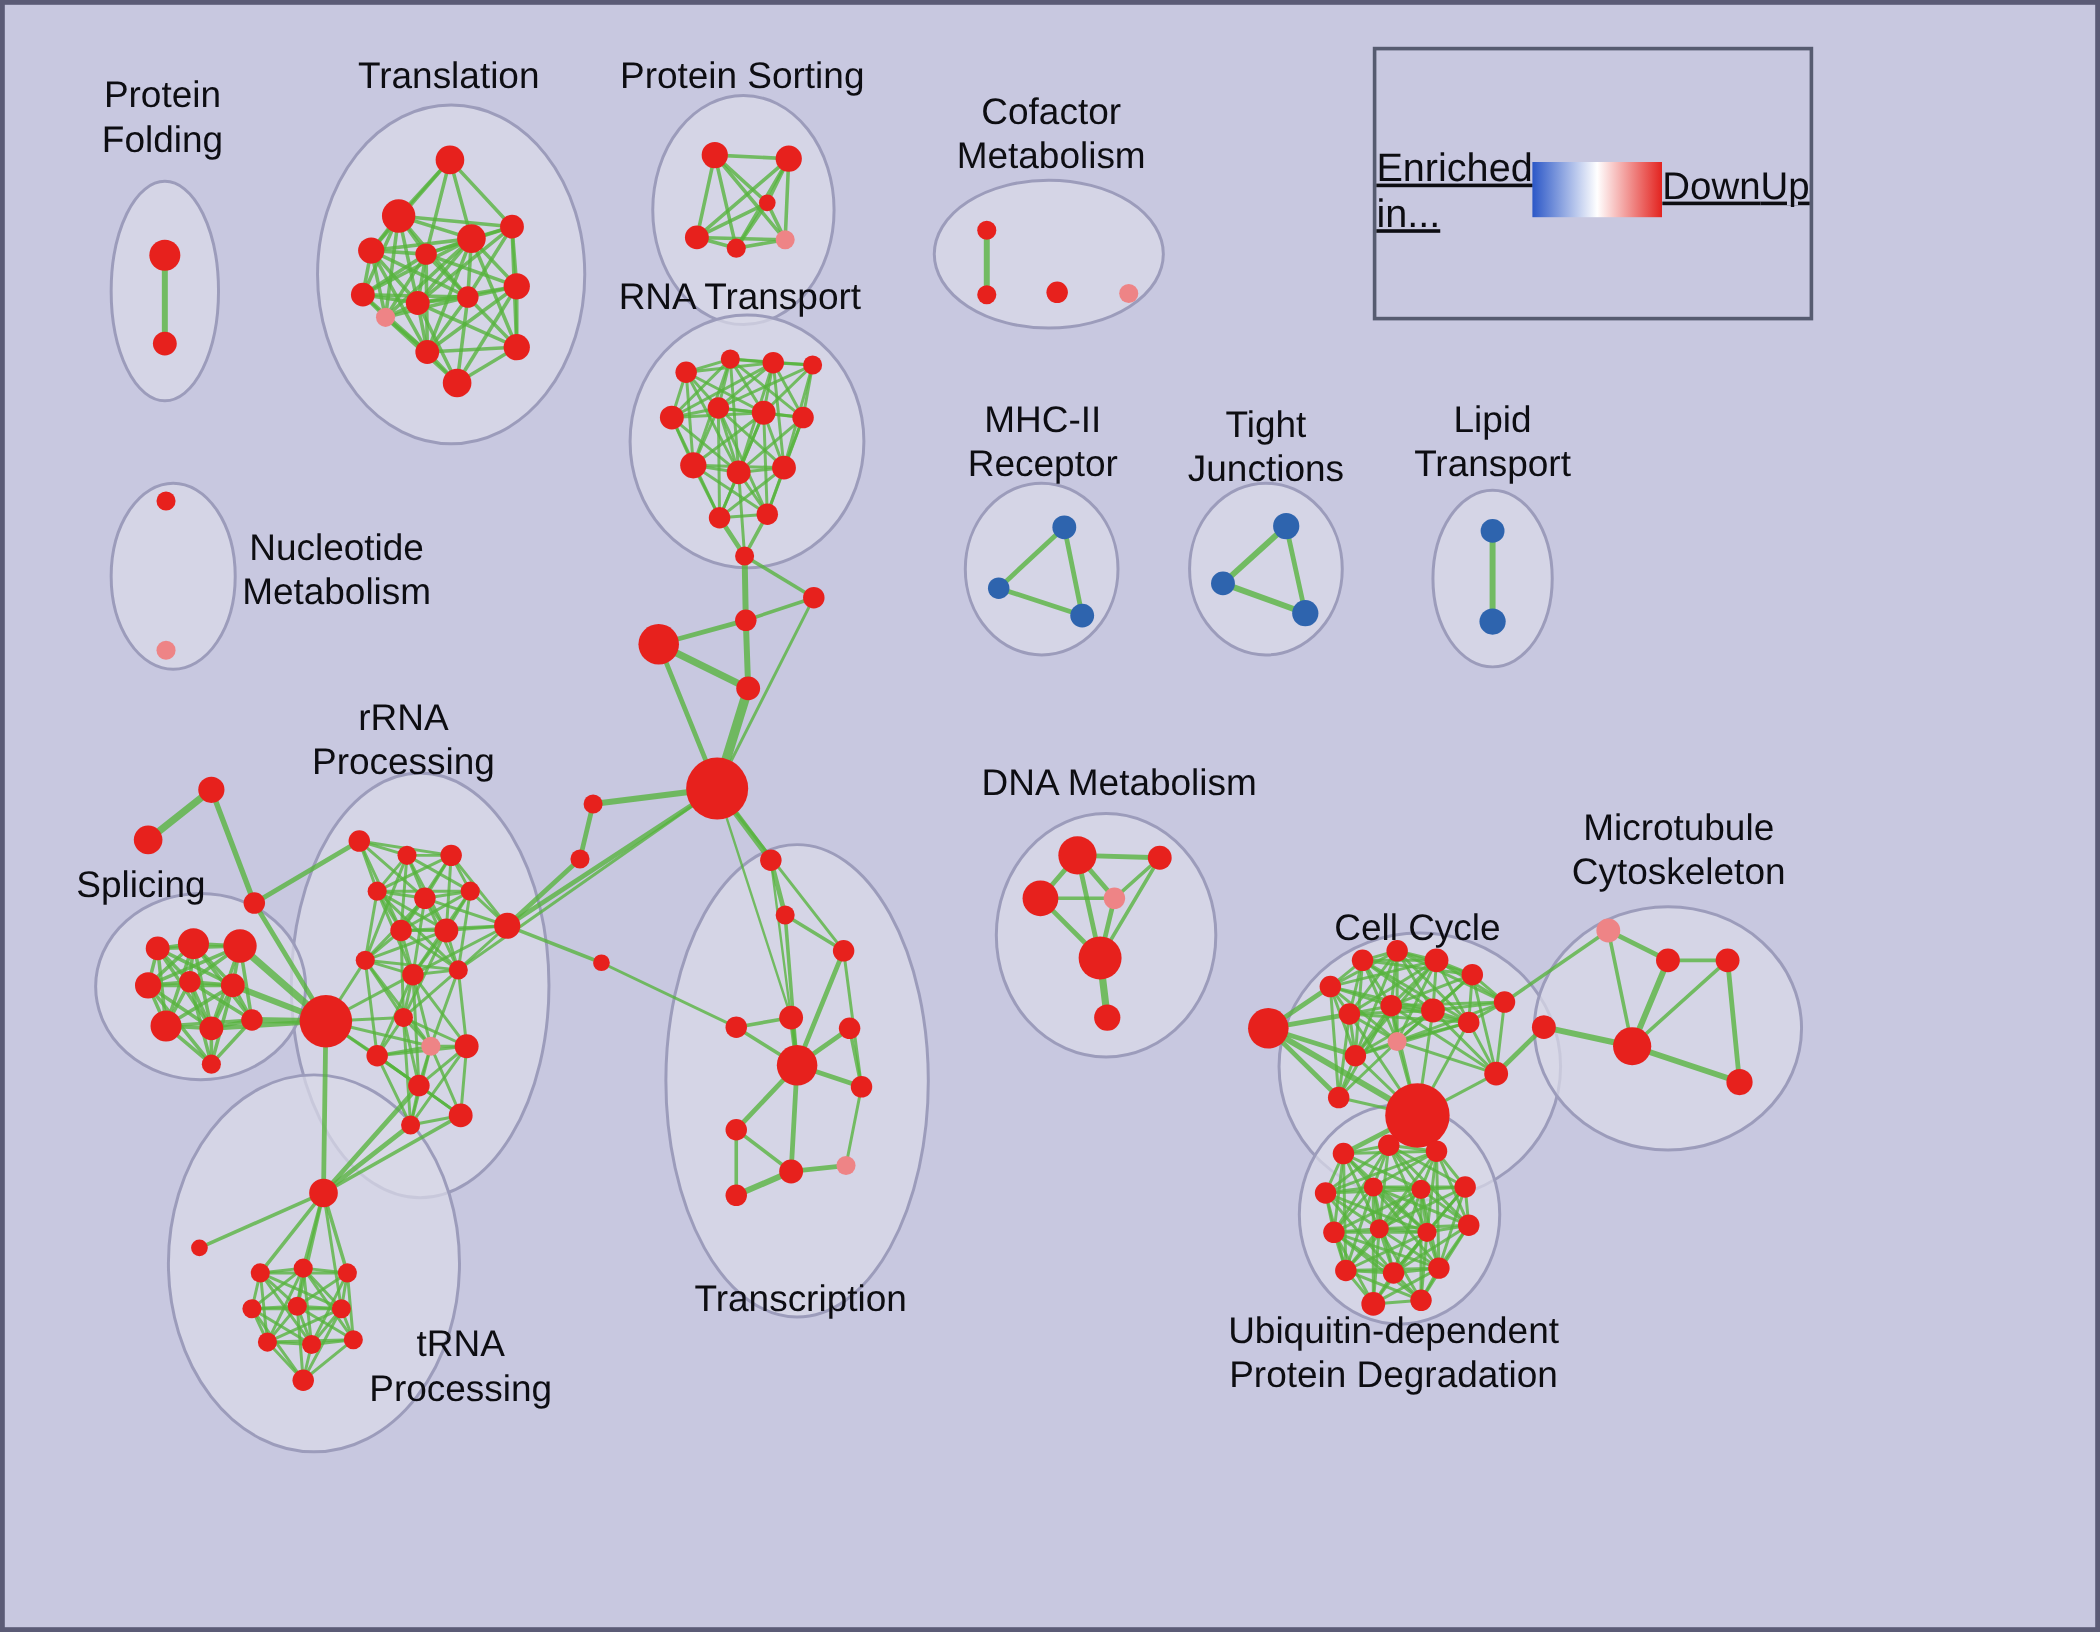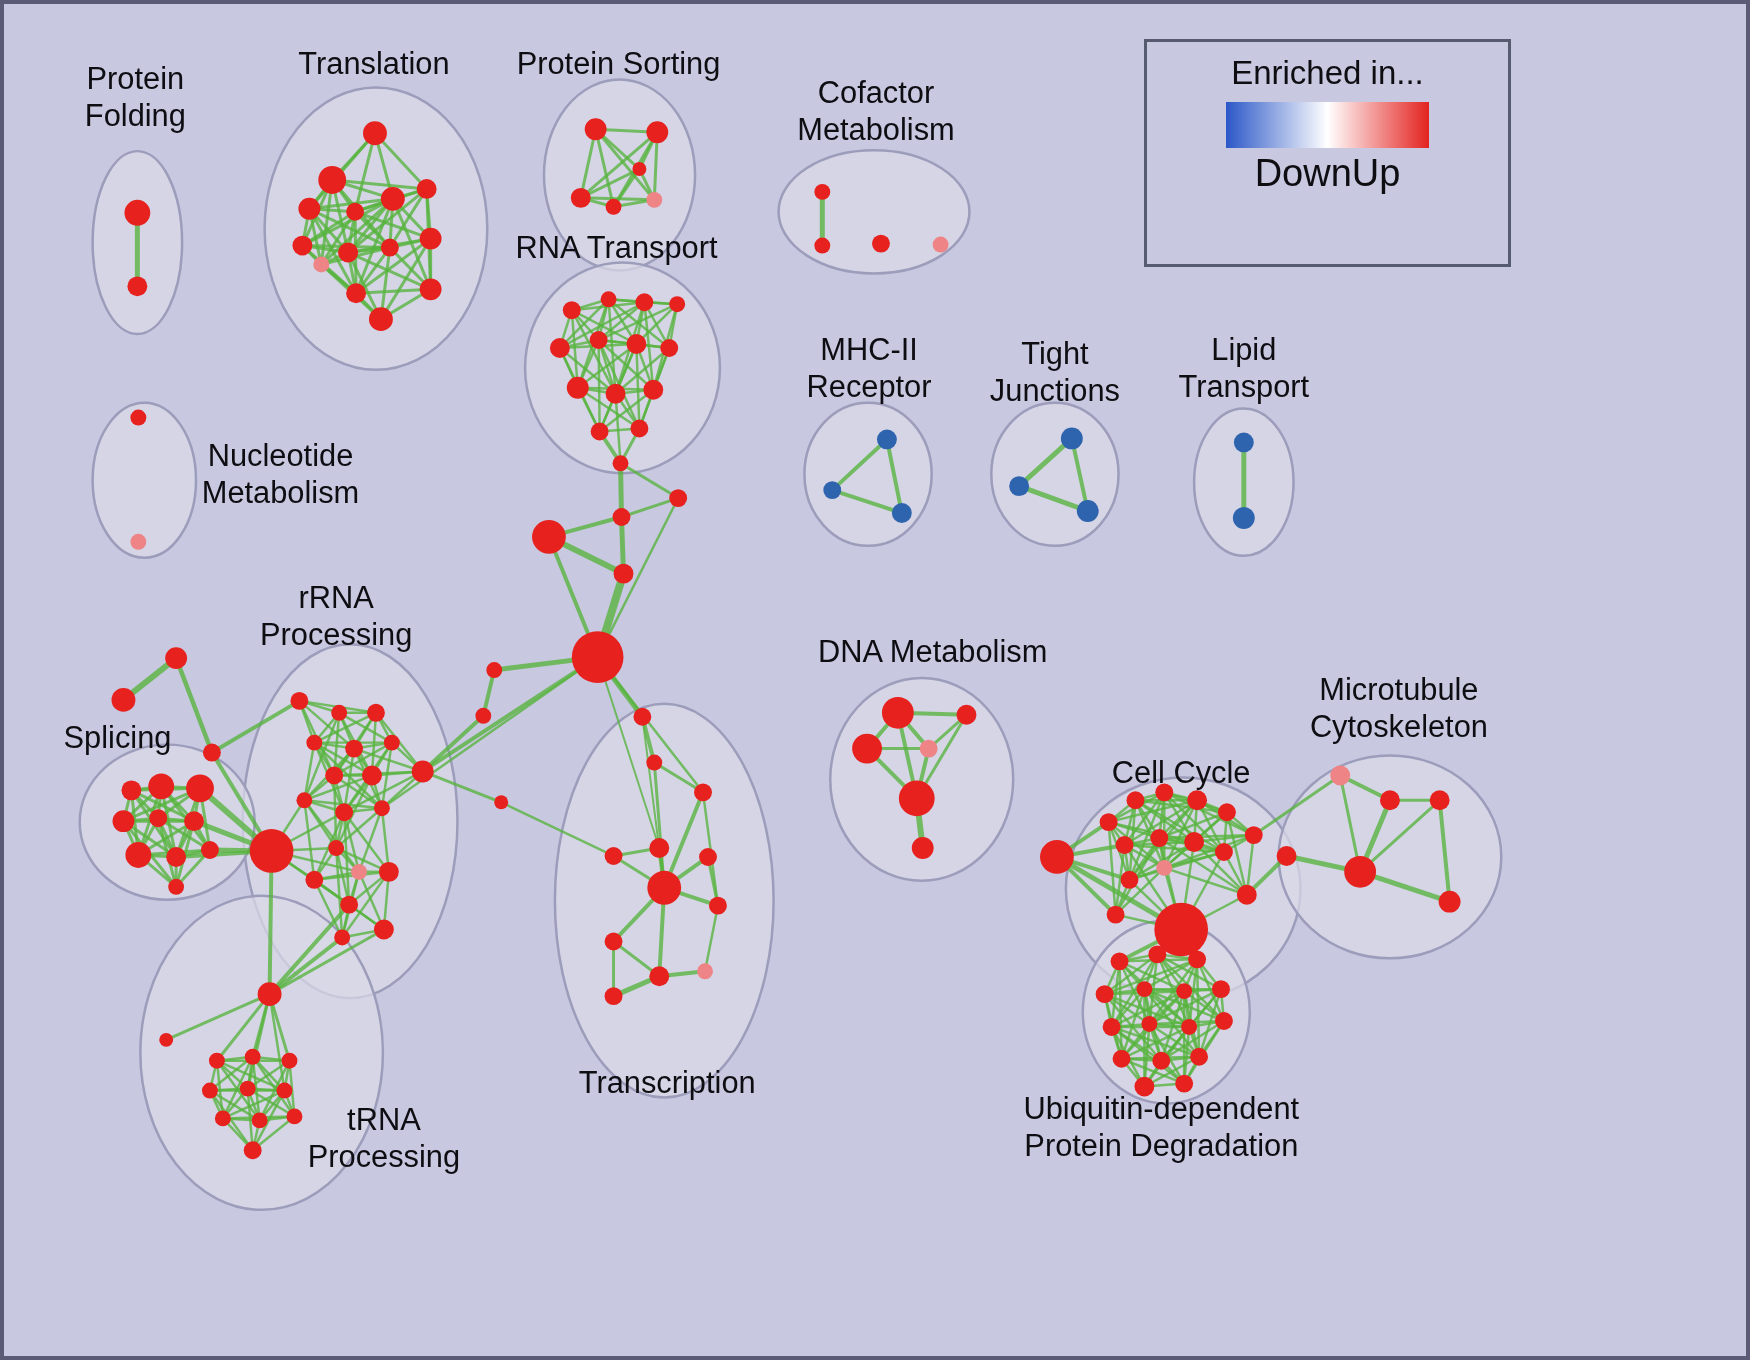--- a/index.html
+++ b/index.html
@@ -11,26 +11,26 @@
     box-sizing:border-box;
     overflow:hidden;
     font-family:"Liberation Sans",sans-serif;
   }
   #network-svg{position:absolute;left:0;top:0;width:100%;height:100%;}
   .cluster-ellipse{fill:#dadae8;fill-opacity:0.72;stroke:#9c9cbb;stroke-width:2.5;}
   .cluster-label{font-family:"Liberation Sans",sans-serif;font-size:31px;fill:#0d0d12;text-anchor:middle;}
   .legend{
     position:absolute;left:1140px;top:35px;width:367px;height:228px;
     border:3px solid #565b70;box-sizing:border-box;
-    display:flex;flex-direction:column;align-items:center;
-    color:#0d0d12;background:transparent;
+    display:flex;flex-direction:row;align-items:center;
+    color:#0d0d12;background:transparent;text-decoration:underline;
   }
   .legend-title{font-size:33px;margin-top:12px;}
   .legend-bar{width:203px;height:46px;margin-top:10px;}
-  .legend-ends{width:203px;display:flex;justify-content:center;font-size:38px;margin-top:4px;}
+  .legend-ends{width:203px;display:flex;justify-content:center;font-size:32px;margin-top:4px;}
   .legend-caption{font-size:27px;line-height:33px;text-align:center;margin-top:6px;}
 </style>
 </head>
 <body>
 
 <div id="figure">
 
   <svg id="network-svg" viewBox="0 0 1750 1360">
       <ellipse cx="133" cy="240" rx="45" ry="92" class="cluster-ellipse"></ellipse>
       <ellipse cx="373" cy="226" rx="112" ry="142" class="cluster-ellipse"></ellipse>

